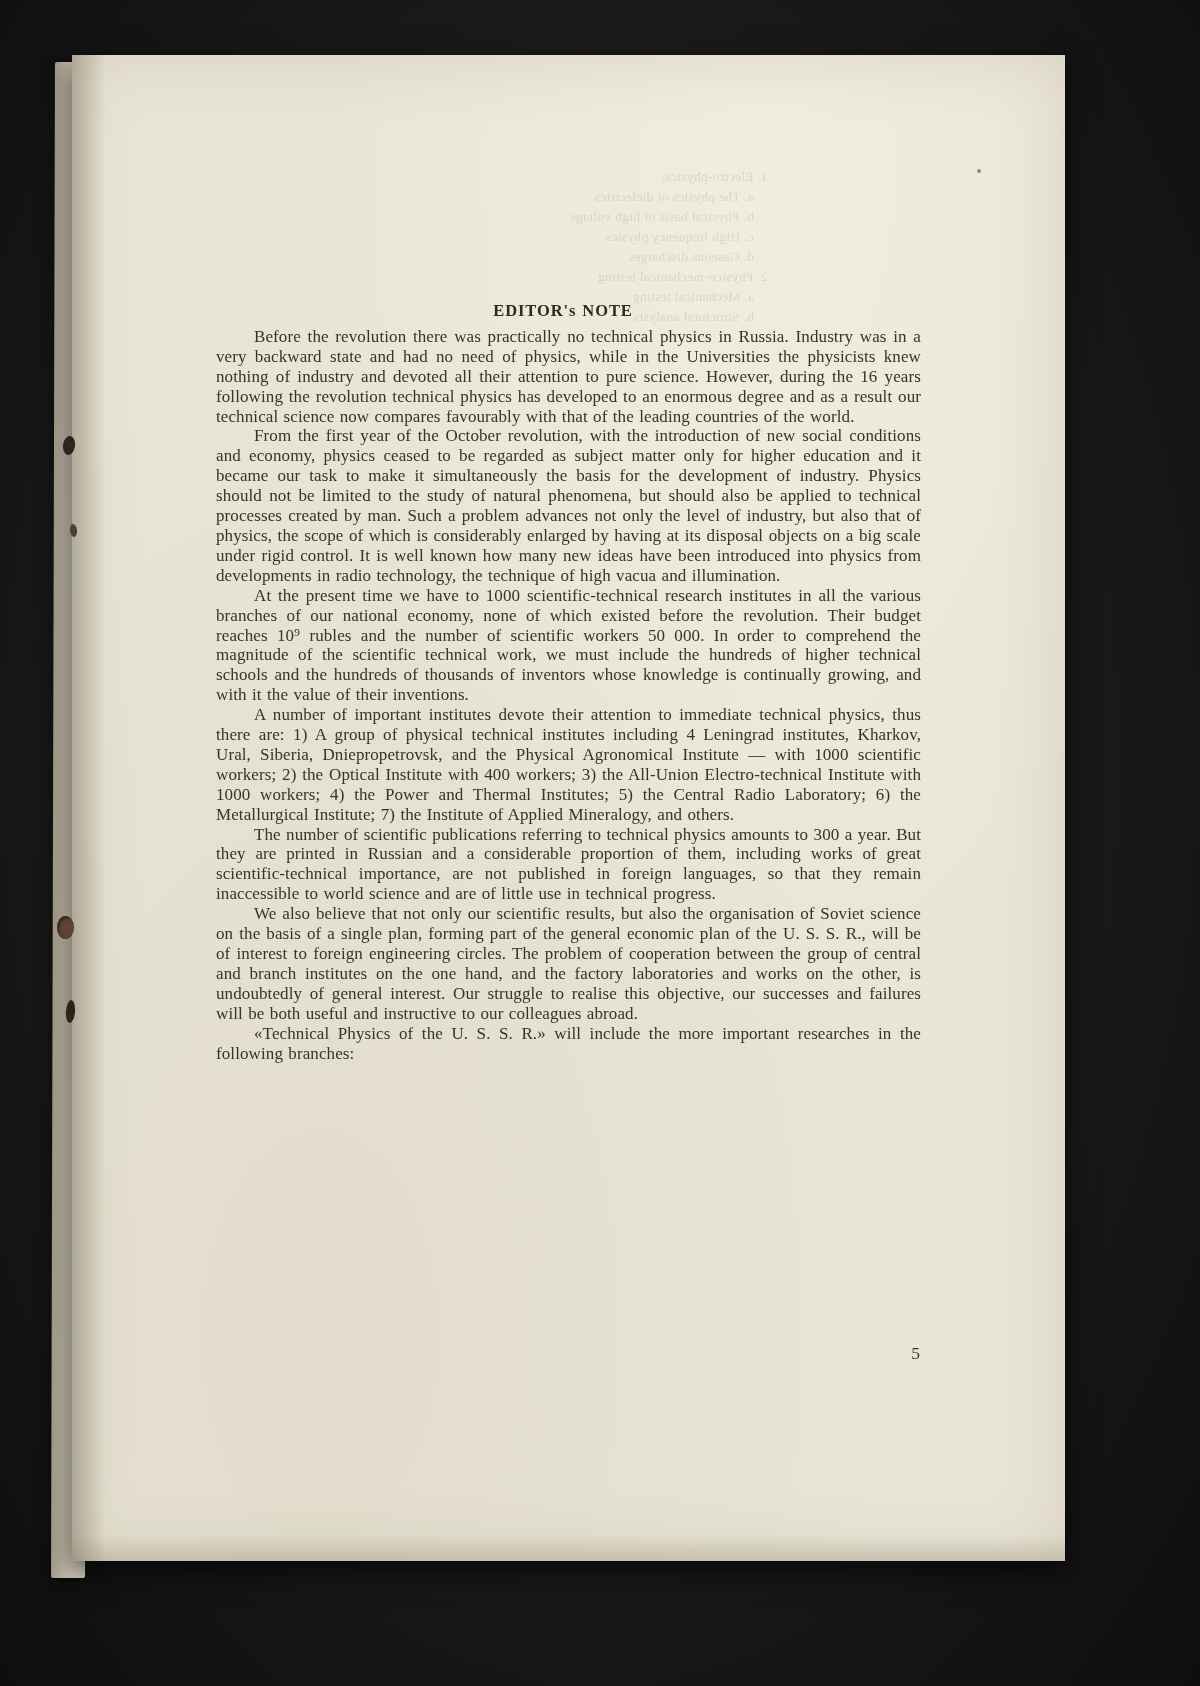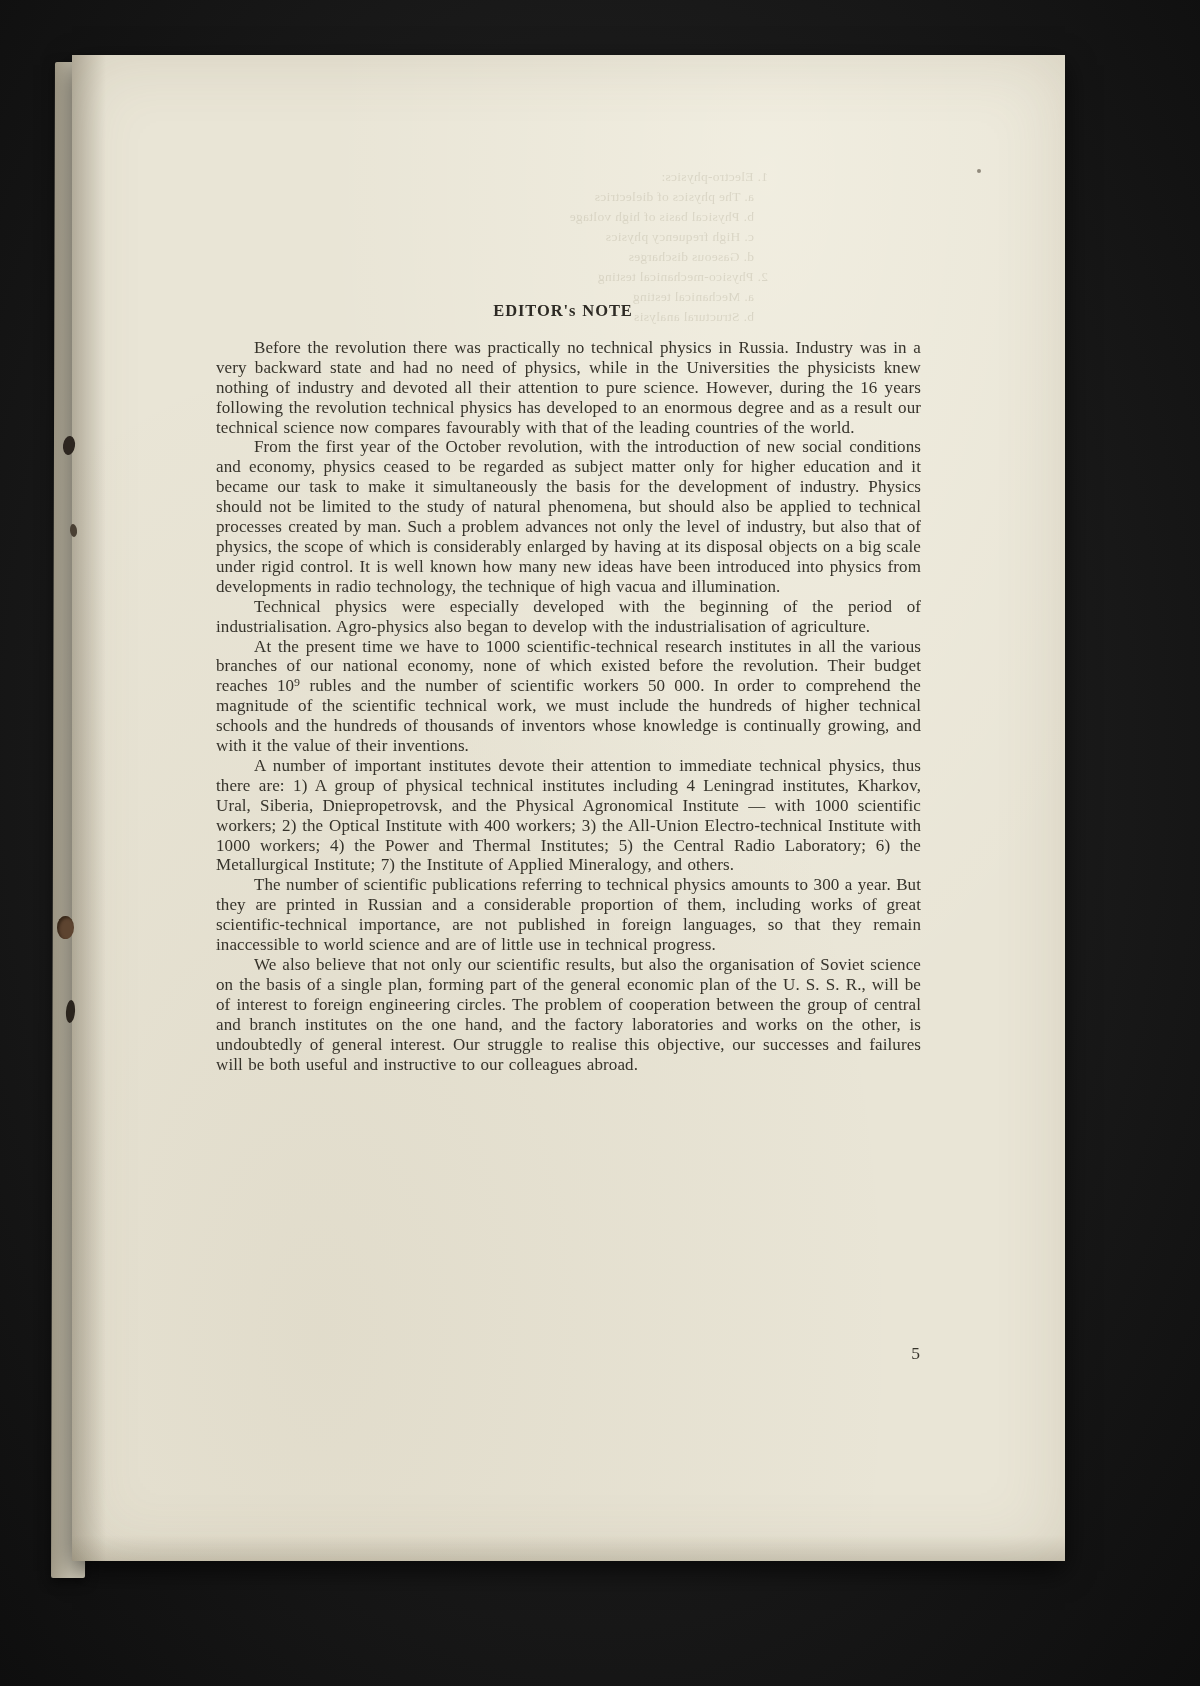--- a/index.html
+++ b/index.html
@@ -109,21 +109,21 @@
     letter-spacing: 0.1px;
     word-spacing: 1px;
   }
 
   .heading {
     font-size: 16.5px;
     font-weight: 700;
     letter-spacing: 0.9px;
     text-align: center;
     color: #2e2b25;
-    margin-bottom: 17px;
+    margin-bottom: 6px;
   }
 
   .para { text-indent: 38px; margin-left: 11px; }
 
   .page-number {
     position: absolute;
     right: 145px;
     top: 1288px;
     font-size: 17.5px;
     color: #36332b;
@@ -146,25 +146,25 @@
       <div class="st-line st-sub">d. Gaseous discharges</div>
       <div class="st-line">2. Physico-mechanical testing</div>
       <div class="st-line st-sub">a. Mechanical testing</div>
       <div class="st-line st-sub">b. Structural analysis</div>
     </div>
 
     <div class="text-block">
       <div class="heading">EDITOR's NOTE</div>
       <p class="para">Before the revolution there was practically no technical physics in Russia. Industry was in a very backward state and had no need of physics, while in the Universities the physicists knew nothing of industry and devoted all their attention to pure science. However, during the 16 years following the revolution technical physics has developed to an enormous degree and as a result our technical science now compares favourably with that of the leading countries of the world.</p>
       <p class="para">From the first year of the October revolution, with the introduction of new social conditions and economy, physics ceased to be regarded as subject matter only for higher education and it became our task to make it simultaneously the basis for the development of industry. Physics should not be limited to the study of natural phenomena, but should also be applied to technical processes created by man. Such a problem advances not only the level of industry, but also that of physics, the scope of which is considerably enlarged by having at its disposal objects on a big scale under rigid control. It is well known how many new ideas have been introduced into physics from developments in radio technology, the technique of high vacua and illumination.</p>
-      <p class="para">Technical physics were especially developed with the beginning of the period of industrialisation. Agro-physics also began to develop with the industrialisation of agriculture.</p>
       <p class="para">At the present time we have to 1000 scientific-technical research institutes in all the various branches of our national economy, none of which existed before the revolution. Their budget reaches 10⁹ rubles and the number of scientific workers 50 000. In order to comprehend the magnitude of the scientific technical work, we must include the hundreds of higher technical schools and the hundreds of thousands of inventors whose knowledge is continually growing, and with it the value of their inventions.</p>
       <p class="para">A number of important institutes devote their attention to immediate technical physics, thus there are: 1) A group of physical technical institutes including 4 Leningrad institutes, Kharkov, Ural, Siberia, Dniepropetrovsk, and the Physical Agronomical Institute — with 1000 scientific workers; 2) the Optical Institute with 400 workers; 3) the All-Union Electro-technical Institute with 1000 workers; 4) the Power and Thermal Institutes; 5) the Central Radio Laboratory; 6) the Metallurgical Institute; 7) the Institute of Applied Mineralogy, and others.</p>
       <p class="para">The number of scientific publications referring to technical physics amounts to 300 a year. But they are printed in Russian and a considerable proportion of them, including works of great scientific-technical importance, are not published in foreign languages, so that they remain inaccessible to world science and are of little use in technical progress.</p>
       <p class="para">We also believe that not only our scientific results, but also the organisation of Soviet science on the basis of a single plan, forming part of the general economic plan of the U. S. S. R., will be of interest to foreign engineering circles. The problem of cooperation between the group of central and branch institutes on the one hand, and the factory laboratories and works on the other, is undoubtedly of general interest. Our struggle to realise this objective, our successes and failures will be both useful and instructive to our colleagues abroad.</p>
+      <p class="para">«Technical Physics of the U. S. S. R.» will include the more important researches in the following branches:</p>
     </div>
 
     <div class="page-number">5</div>
 
     <div class="speck"></div>
   </div>
 
   <div class="stitch stitch-1"></div>
   <div class="stitch stitch-2"></div>
   <div class="stitch stitch-3"></div>

